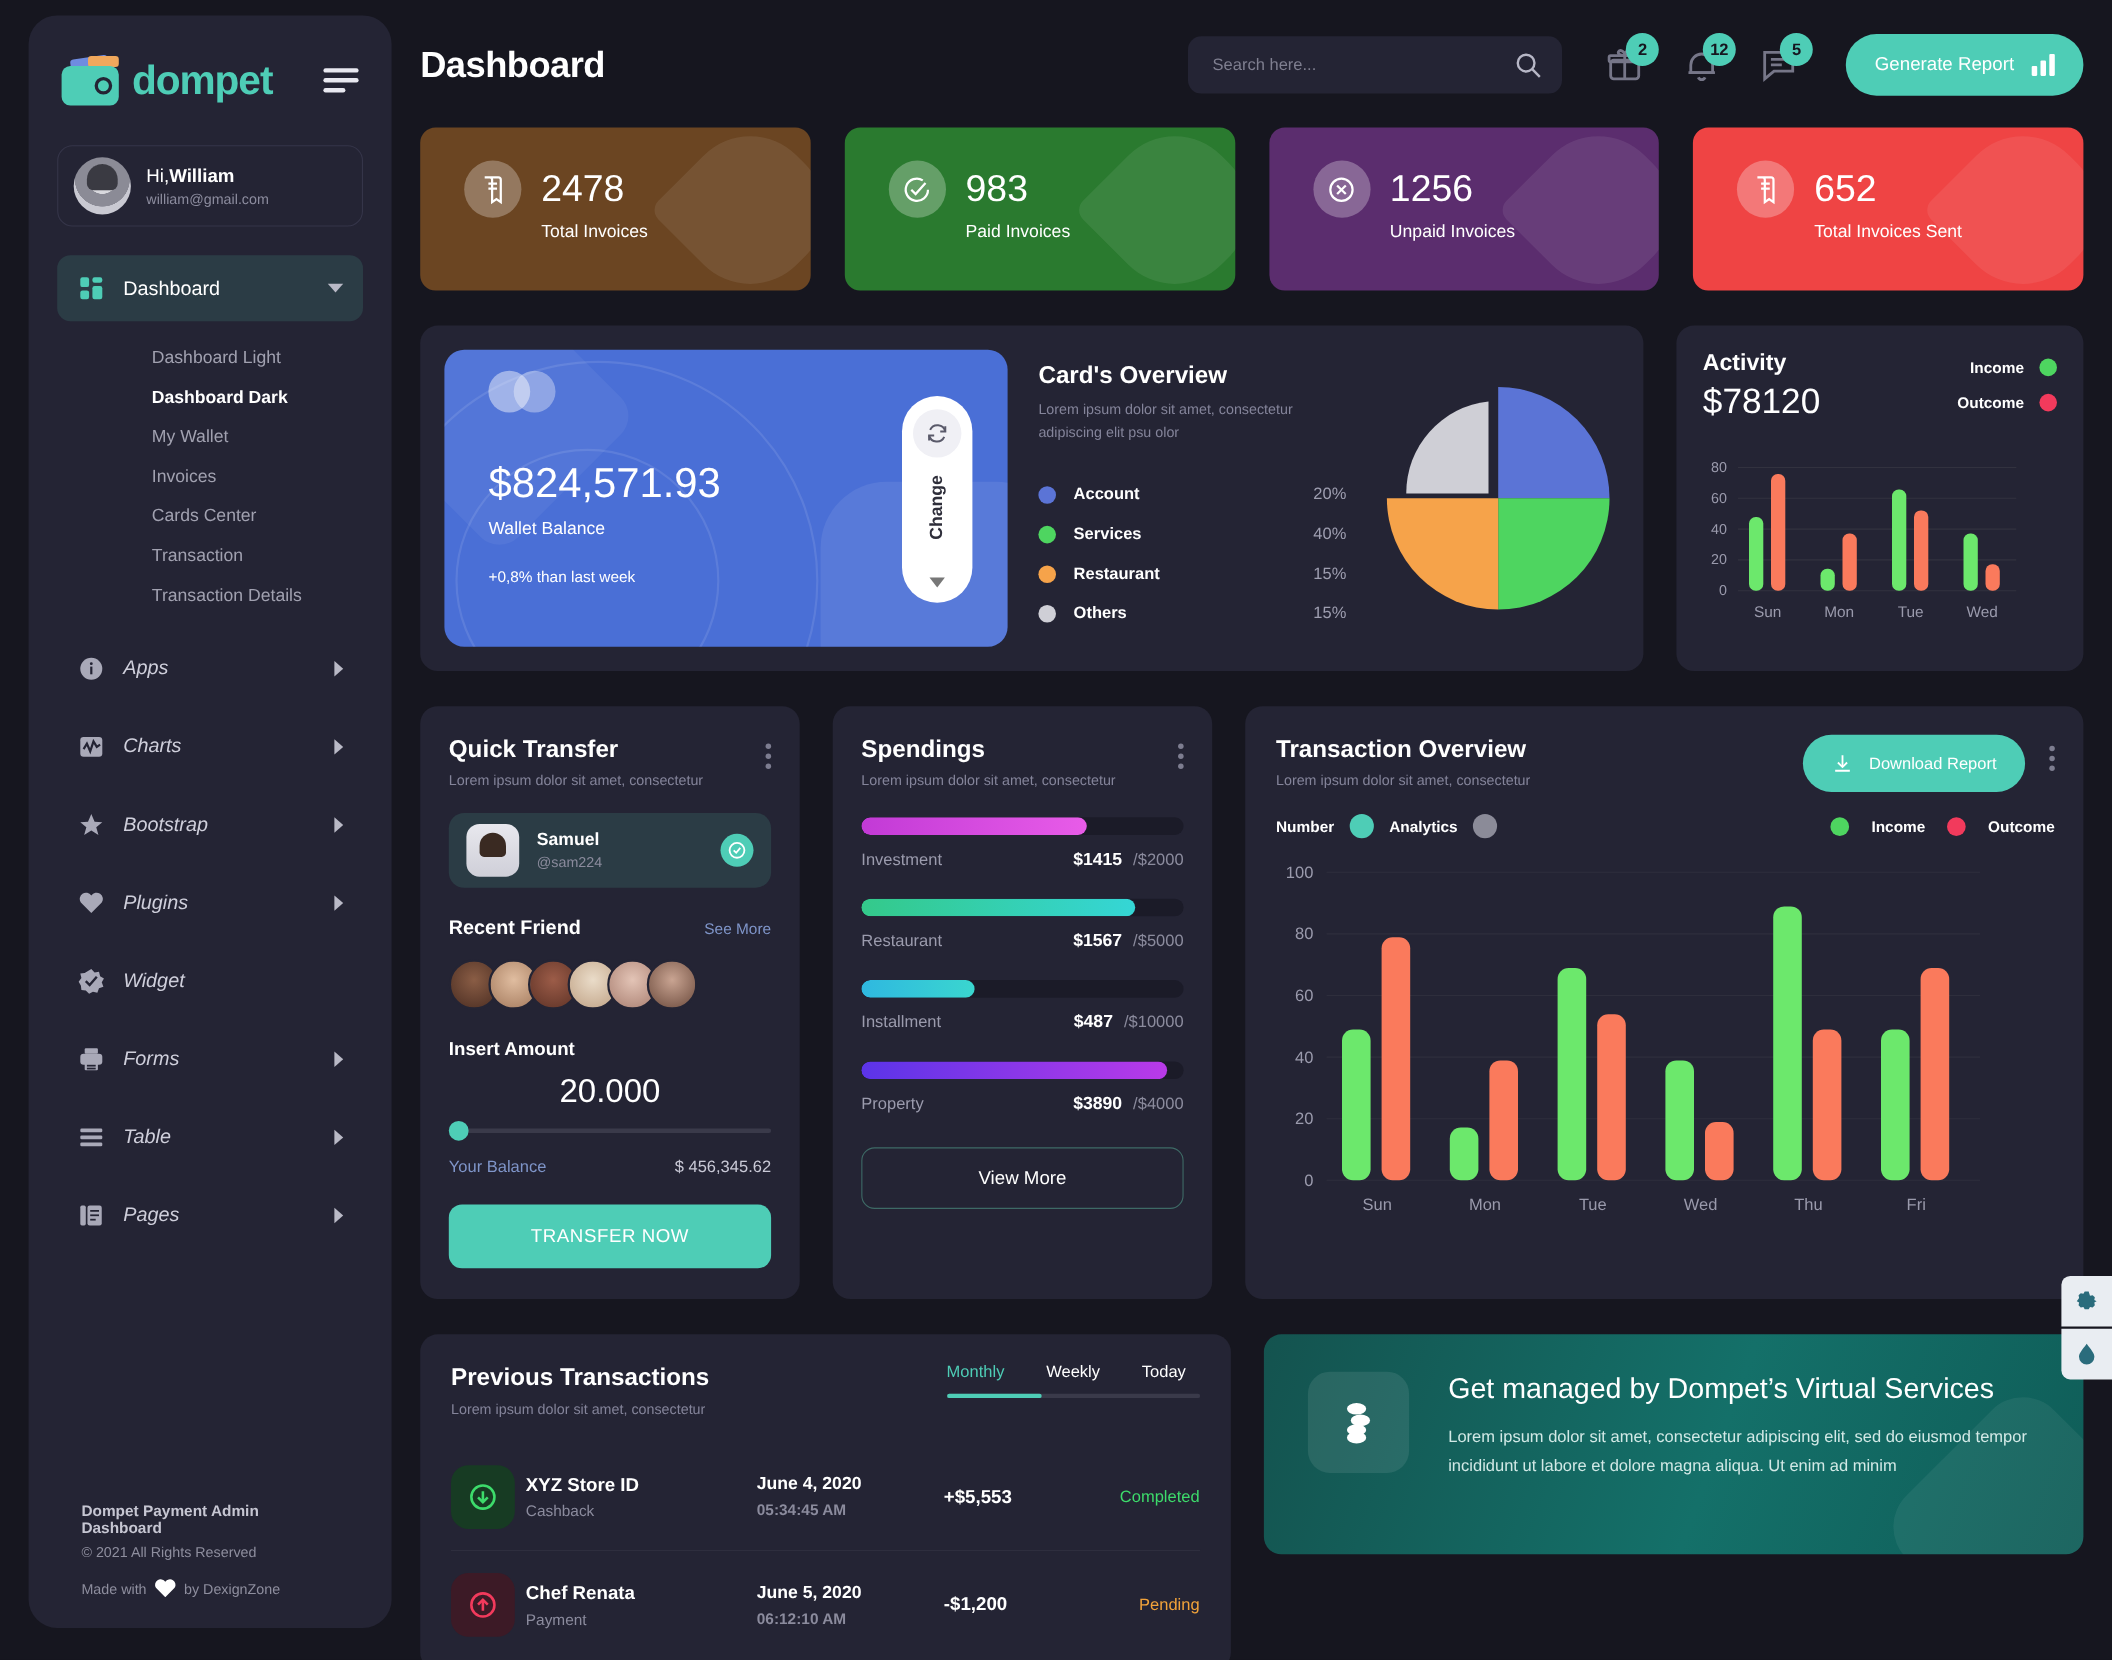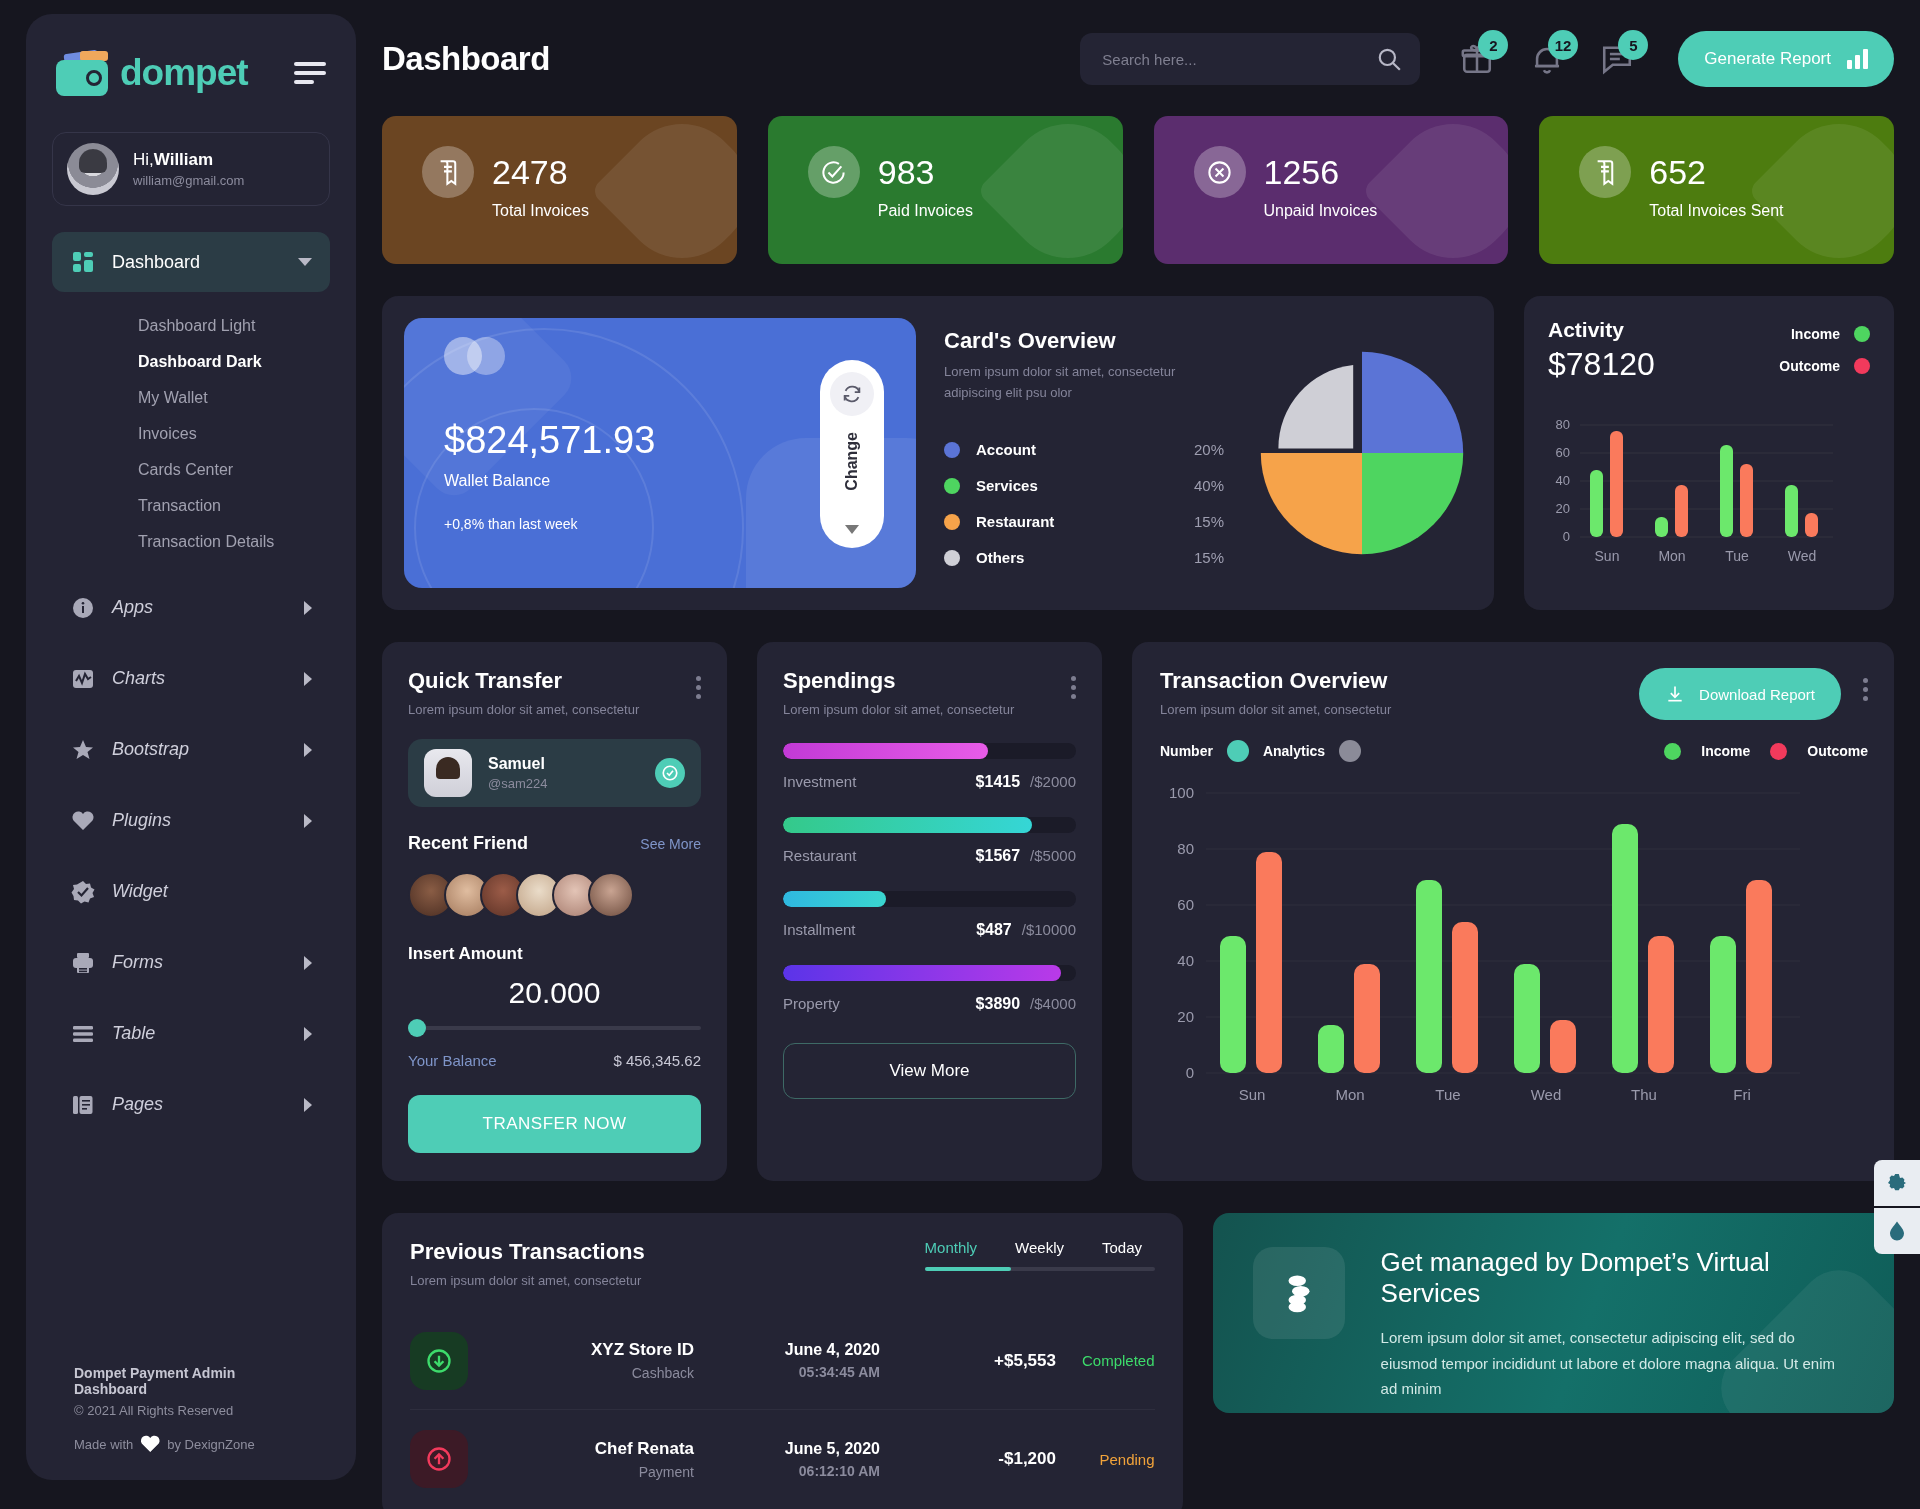--- a/index.html
+++ b/index.html
@@ -198,21 +198,21 @@
   .tov-legend .right .dot { width:17px;height:17px;}
 
   
   .pt { flex:0 0 726px; padding: 26px 28px 10px 28px;}
   .tabs { margin-left:auto; text-align:right; }
   .tab-row { display:flex; gap:38px; font-size:15px;}
   .tab { cursor:pointer; color:#fff;}
   .tab.active { color:#4ecdb6;}
   .tab-track { height:4px; background:#3a3a4a; border-radius:2px; margin-top:11px; width:230px;}
   .tab-track i { display:block; height:4px; width:86px; background:#4ecdb6; border-radius:2px;}
-  .tx-row { display:flex; align-items:center; height:98px; border-bottom:1px solid #2e2e3e; gap:26px;text-align:right;}
+  .tx-row { display:flex; align-items:center; height:98px; border-bottom:1px solid #2e2e3e; gap:10px;}
   .tx-ic { width:58px; height:58px; border-radius:16px; display:flex; align-items:center; justify-content:center; flex:0 0 58px;}
   .tx-ic svg { width:28px;height:28px; fill:none; stroke-width:2;}
   .tx-name { font-size:17px; font-weight:700;}
   .tx-kind { font-size:14px; color:#8b8b9d; margin-top:5px;}
   .tx-date { font-size:16px; font-weight:700; width:160px;}
   .tx-time { font-size:14px; color:#8b8b9d; margin-top:5px;}
   .tx-amt { font-size:17px; font-weight:700; width:150px;}
   .tx-status { font-size:15px; margin-left:auto;}
 
   
@@ -467,21 +467,21 @@
               <svg viewBox="0 0 24 24">
                 <circle cx="12" cy="12" r="9"></circle>
                 <line x1="8.5" y1="8.5" x2="15.5" y2="15.5"></line>
                 <line x1="15.5" y1="8.5" x2="8.5" y2="15.5"></line>
               </svg>
             </span>
           <span class="stat-num">1256</span>
         </div>
         <div class="stat-lbl">Unpaid Invoices</div>
       </div>
-      <div class="stat" style="background:#4d7c0f">
+      <div class="stat" style="background:#ef4444">
         <div class="blob"></div>
         <div class="stat-row">
           <span class="stat-ic">
               <svg viewBox="0 0 24 24">
                 <path d="M5 2 h11 a2 2 0 0 1 2 2 v18 l-3.5-2.5 L11 22 V4 a2 2 0 0 0-2-2z"></path>
                 <line x1="8" y1="7" x2="15" y2="7"></line>
                 <line x1="8" y1="11" x2="15" y2="11"></line>
               </svg>
             </span>
           <span class="stat-num">652</span>

